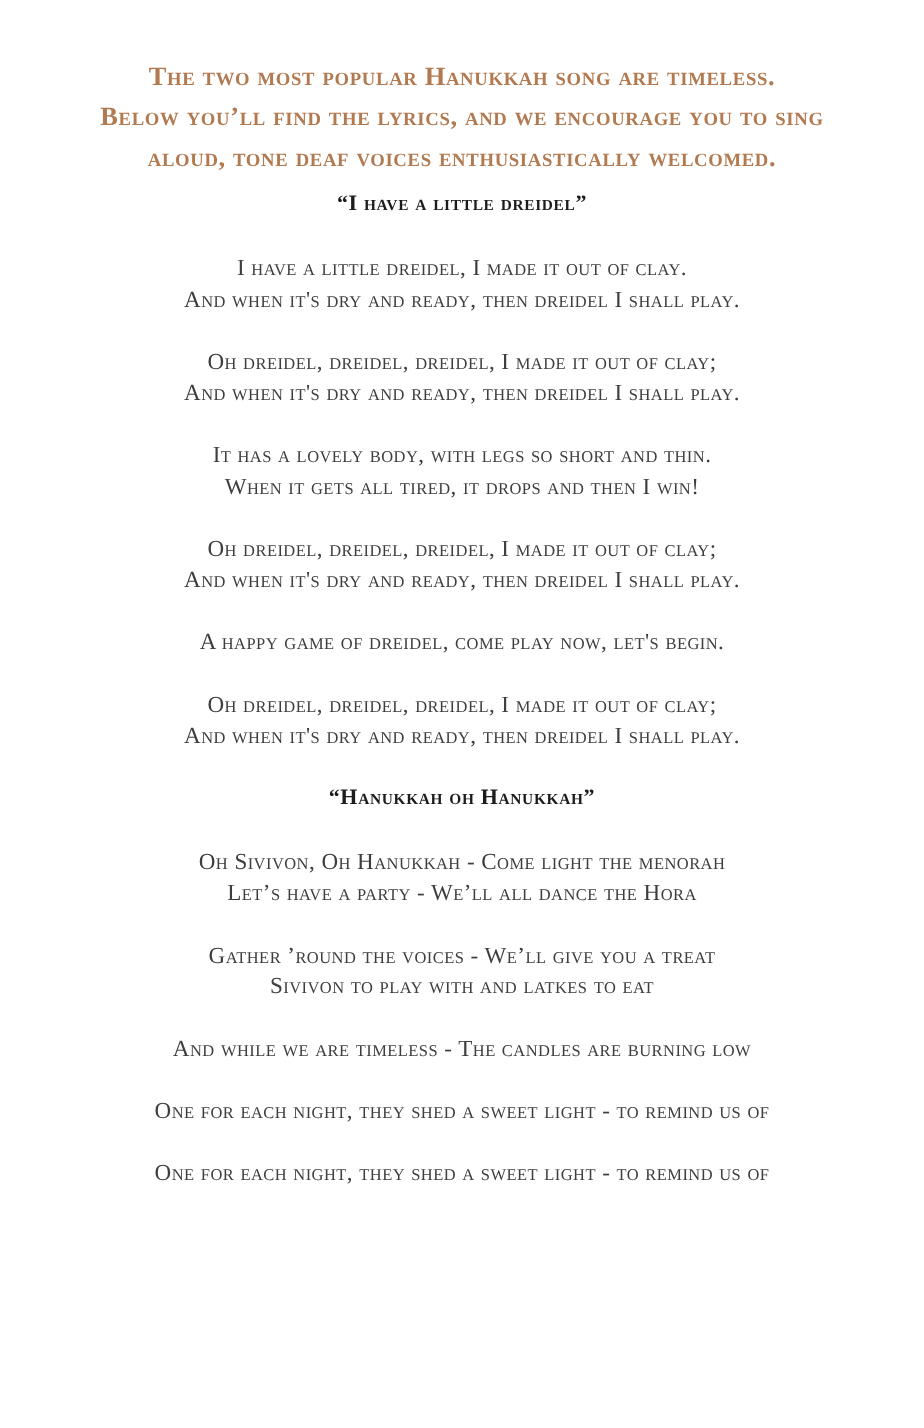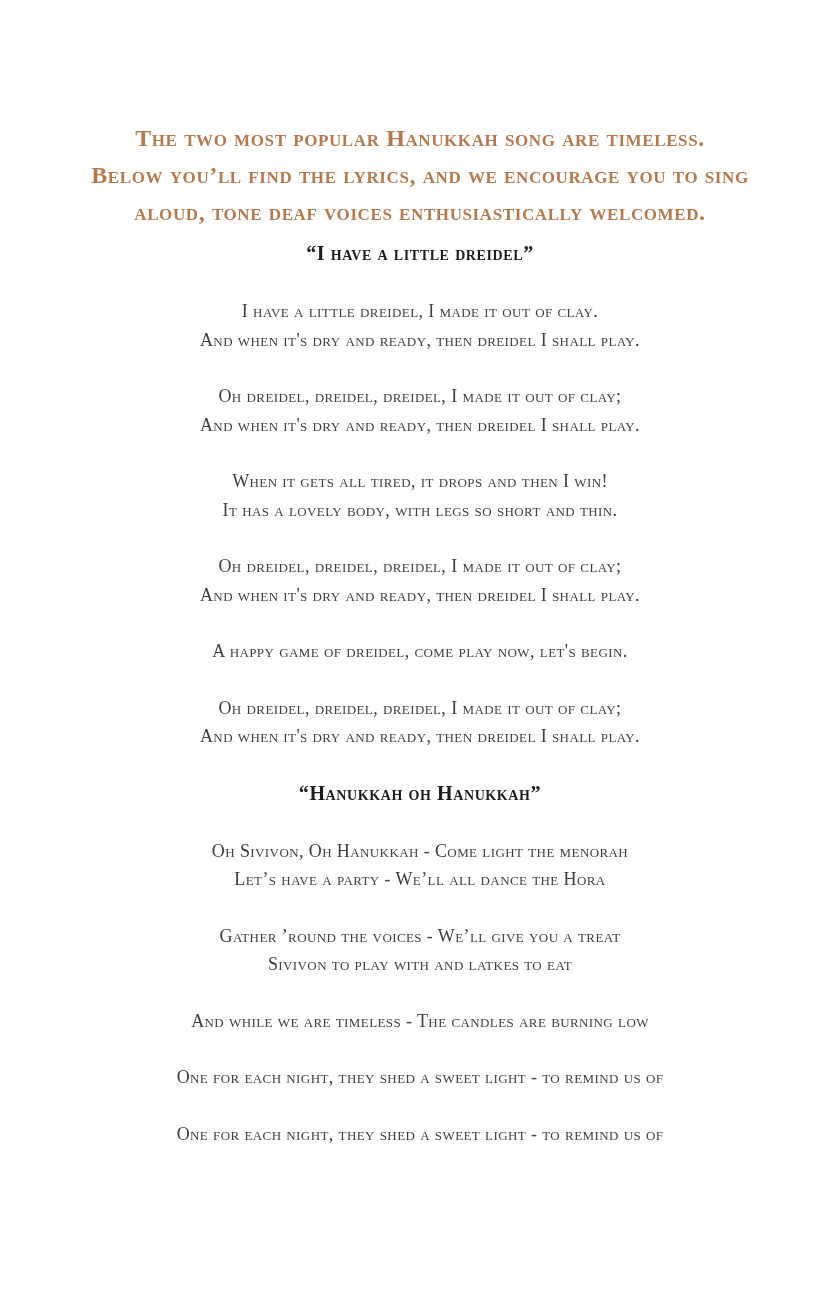--- a/index.html
+++ b/index.html
@@ -11,21 +11,21 @@
   * { margin: 0; padding: 0; box-sizing: border-box; }
   html, body {
     background: var(--background);
     font-family: "Liberation Serif", serif;
   }
   .page {
     width: 840px;
     height: 1298px;
     margin: 0 auto;
     background: var(--background);
-    padding-top: 120px;
+    padding-top: 52px;
     text-align: center;
     overflow: hidden;
   }
   .intro {
     font-variant: small-caps;
     font-weight: 700;
     font-size: 24px;
     line-height: 37px;
     letter-spacing: 0.6px;
     color: var(--accent-brown);
@@ -36,21 +36,21 @@
     font-weight: 700;
     font-size: 20px;
     line-height: 28px;
     letter-spacing: 0.6px;
     color: var(--heading-text);
     margin: 0 17px 30px;
   }
   .stanza {
     font-variant: small-caps;
     font-weight: 400;
-    font-size: 18px;
+    font-size: 21px;
     line-height: 28.5px;
     letter-spacing: 0.4px;
     color: var(--body-text);
     margin: 12px 0 28px;
   }
   .line { display: block; }
 </style>
 </head>
 <body>
 
@@ -67,22 +67,22 @@
 
     <p class="stanza">
       <span class="line">I have a little dreidel, I made it out of clay.</span>
       <span class="line">And when it's dry and ready, then dreidel I shall play.</span>
     </p>
     <p class="stanza">
       <span class="line">Oh dreidel, dreidel, dreidel, I made it out of clay;</span>
       <span class="line">And when it's dry and ready, then dreidel I shall play.</span>
     </p>
     <p class="stanza">
+      <span class="line">It has a lovely body, with legs so short and thin.</span>
       <span class="line">When it gets all tired, it drops and then I win!</span>
-      <span class="line">It has a lovely body, with legs so short and thin.</span>
     </p>
     <p class="stanza">
       <span class="line">Oh dreidel, dreidel, dreidel, I made it out of clay;</span>
       <span class="line">And when it's dry and ready, then dreidel I shall play.</span>
     </p>
     <p class="stanza">
       <span class="line">A happy game of dreidel, come play now, let's begin.</span>
     </p>
     <p class="stanza">
       <span class="line">Oh dreidel, dreidel, dreidel, I made it out of clay;</span>

